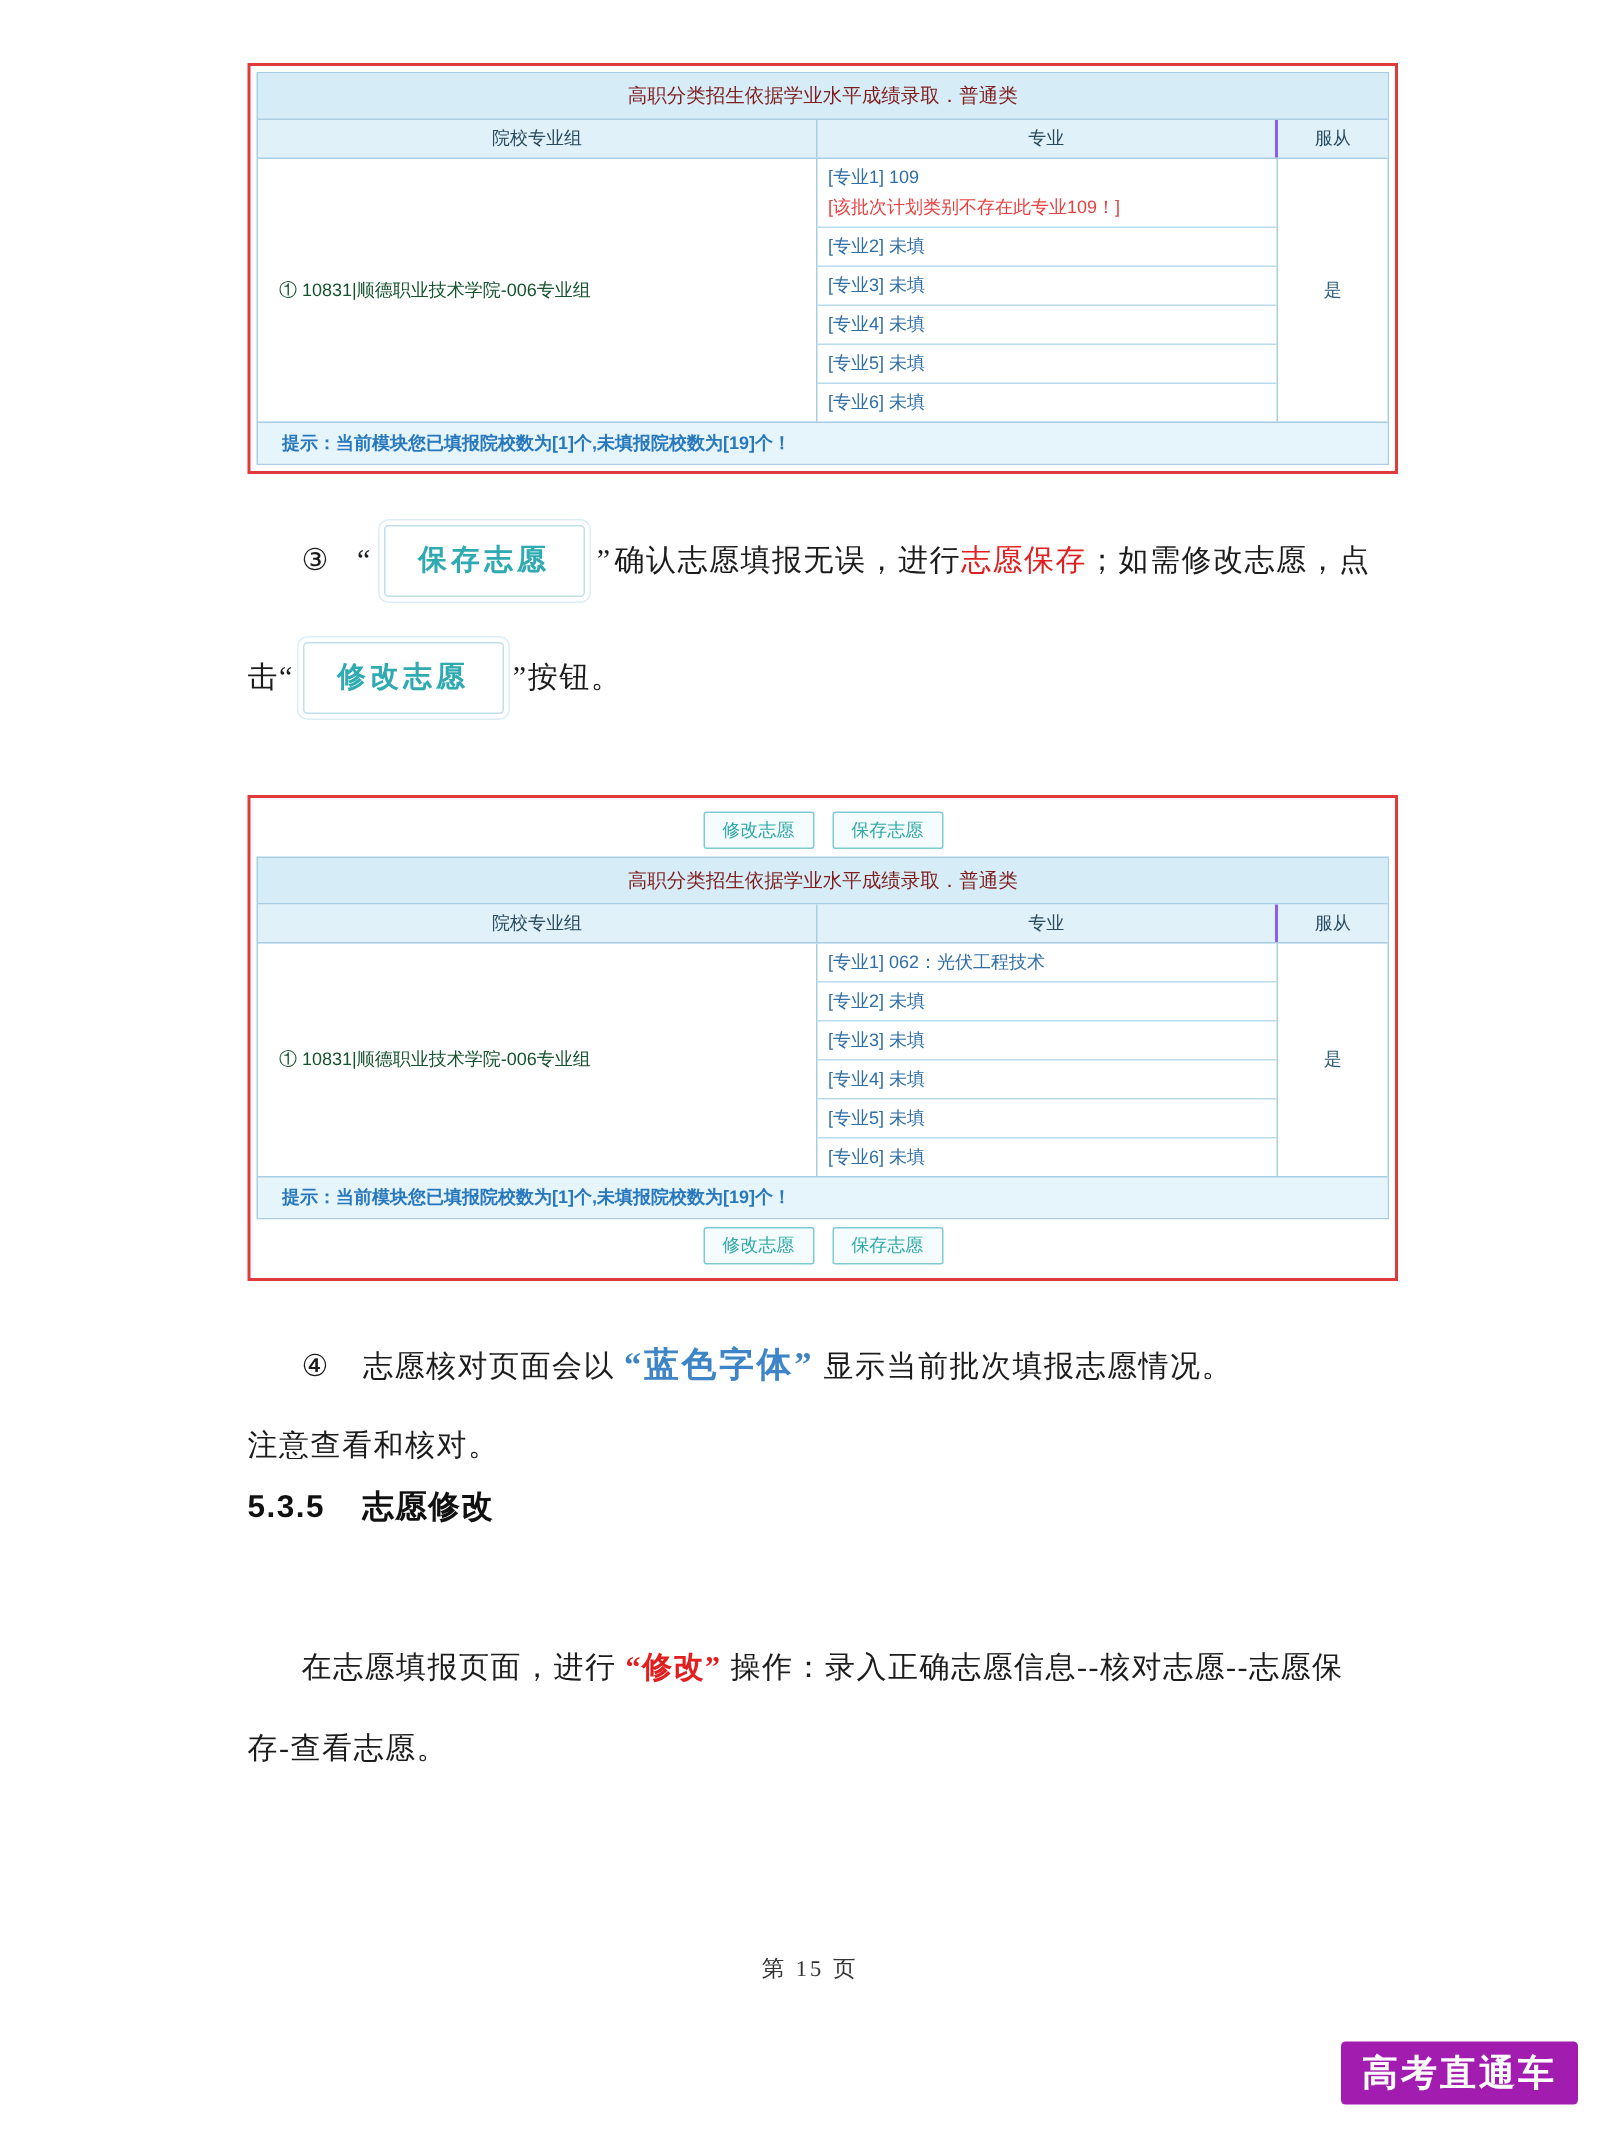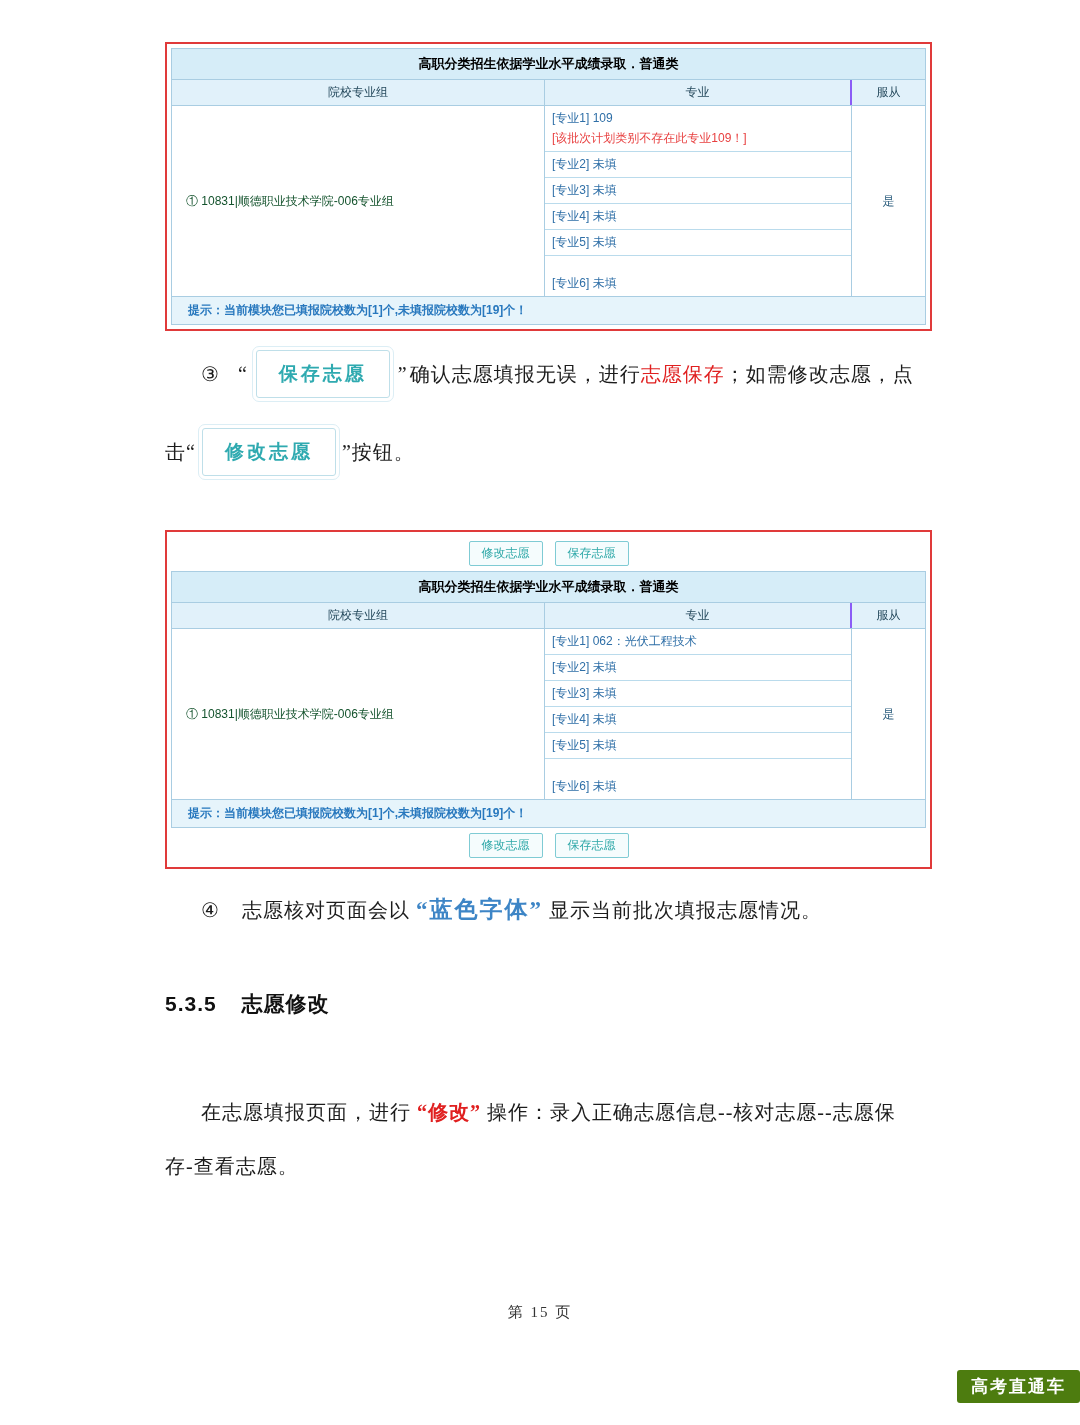--- a/index.html
+++ b/index.html
@@ -15,40 +15,40 @@
     border:2px solid #e03a3a; background:#ffffff; padding:4px;
   }
   .shot1 { top:42px; }
   .shot2 { top:530px; }
   .tbl {
     border:1px solid #a9cde2; font-family:"Liberation Sans", sans-serif;
     background:#ffffff;
   }
   .tbl-title {
     background:#d6edf8; border-bottom:1px solid #a9cde2;
-    text-align:center; font-weight:bold; color:#000000;
+    text-align:center; font-weight:normal; color:#7f1d1d;
     font-size:13px; padding:6px 12px;
   }
   .tbl-head { display:flex; background:#e1f1fa; border-bottom:1px solid #a9cde2;
     font-size:12px; color:#274b5e; }
   .tbl-head > div { padding:4px 0; text-align:center; }
   .col-group { flex:0 0 372px; }
   .col-major { flex:0 0 308px; border-left:1px solid #a9cde2; border-right:2px solid #8b5cf6; }
   .col-obey  { flex:1; }
   .tbl-body { display:flex; }
   .cell-group {
     flex:0 0 372px; display:flex; align-items:center;
     padding-left:14px; font-size:12px; color:#14532d;
   }
   .cell-majors { flex:0 0 308px; border-left:1px solid #a9cde2; border-right:1px solid #a9cde2; }
   .major-row {
     border-bottom:1px solid #badbec; padding:4px 7px;
     font-size:12px; color:#2f6fa7; min-height:25px;
   }
-  .cell-majors .major-row:last-child { border-bottom:none;margin-top:15px; }
+  .cell-majors .major-row:last-child { border-bottom:none; }
   .major-err { color:#e84040; margin-top:3px; }
   .cell-obey { flex:1; display:flex; align-items:center; justify-content:center;
     font-size:12px; color:#2b5d7d; }
   .tbl-hint {
     border-top:1px solid #a9cde2; background:#e6f4fb; 
     color:#2878be; font-weight:bold; font-size:12px; padding:5px 16px;
   }
   .btn-bar { display:flex; justify-content:center; gap:12px; padding:5px 0; background:#ffffff; }
   .mini-btn {
     font-family:"Liberation Sans", sans-serif; font-size:12px; color:#2ea8a8;
@@ -73,23 +73,23 @@
   .q { margin:0 2px; }
   .section-head {
     position:absolute; left:165px; top:990px;
     font-family:"Liberation Sans", sans-serif; font-weight:bold;
     font-size:21px; color:#111111; letter-spacing:1px;
   }
   .section-head .sec-title { margin-left:18px; }
   .footer { position:absolute; left:0; top:1303px; width:100%; text-align:center;
     font-size:15px; color:#333333; letter-spacing:2px; }
   .watermark {
-    position:absolute; right:0; bottom:22px; background:#4d7c0f;
+    position:absolute; right:28px; bottom:22px; background:#a21caf;
     color:#ffffff; font-family:"Liberation Sans", sans-serif; font-weight:bold;
-    font-size:17px; letter-spacing:2px; padding:5px 14px; border-radius:3px;
+    font-size:24px; letter-spacing:2px; padding:5px 14px; border-radius:3px;
   }
 </style>
 </head>
 <body>
 
 <div class="page">
 
   <div class="shot shot1">
     <div class="tbl">
       <div class="tbl-title">高职分类招生依据学业水平成绩录取．普通类</div>
@@ -163,20 +163,23 @@
       <button class="mini-btn">保存志愿</button>
     </div>
   </div>
 
   <div class="para indent" style="top:892px;">
     <span class="num">④</span>
     <span>志愿核对页面会以</span>
     <span class="blue-big">“蓝色字体”</span>
     <span>显示当前批次填报志愿情况。</span>
   </div>
+  <div class="para" style="top:948px;">
+    <span>注意查看和核对。</span>
+  </div>
 
   <div class="section-head">
     <span class="sec-num">5.3.5</span>
     <span class="sec-title">志愿修改</span>
   </div>
 
   <div class="para indent" style="top:1096px;">
     <span>在志愿填报页面，进行</span>
     <span class="red" style="font-weight:bold;">“修改”</span>
     <span>操作：录入正确志愿信息--核对志愿--志愿保</span>

